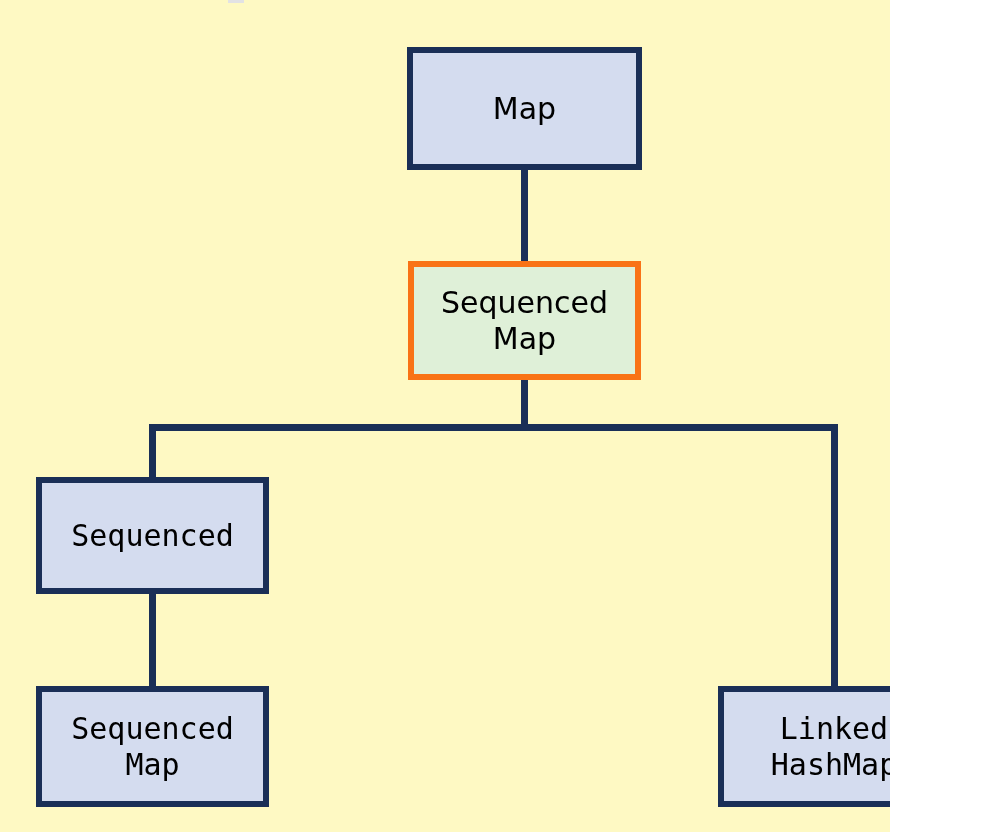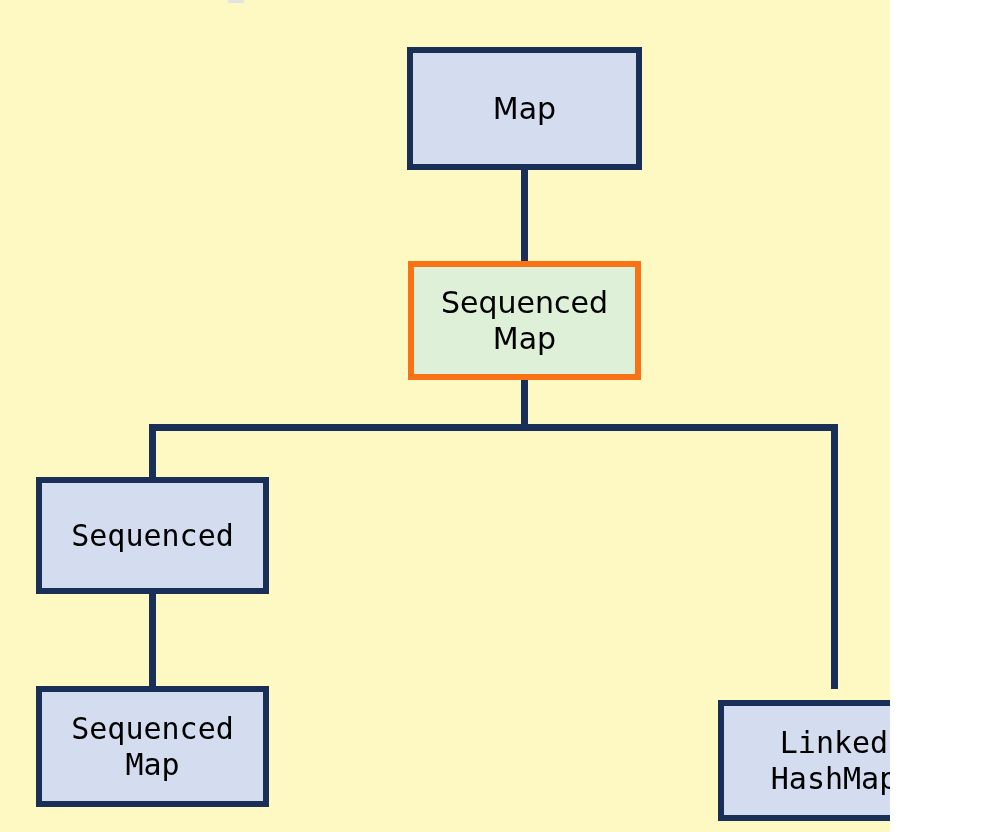--- a/index.html
+++ b/index.html
@@ -65,21 +65,21 @@
   .node-sequenced-map .node-label { font-size: 30px; }
   .node-sorted-map {
     left: 36px; top: 477px; width: 233px; height: 117px;
   }
   .node-sorted-map .node-label { font-size: 30px; }
   .node-navigable-map {
     left: 36px; top: 686px; width: 233px; height: 121px;
   }
   .node-navigable-map .node-label { font-size: 30px; }
   .node-linked-hash-map {
-    left: 718px; top: 700px; width: 232px; height: 121px; justify-content: center;
+    left: 718px; top: 686px; width: 232px; height: 121px; justify-content: center;
   }
   .node-linked-hash-map .node-label { font-size: 30px; }
   .top-artifact {
     position: absolute;
     left: 228px;
     top: 0px;
     width: 16px;
     height: 3px;
     background: #e2e2e4;
     z-index: 1;

